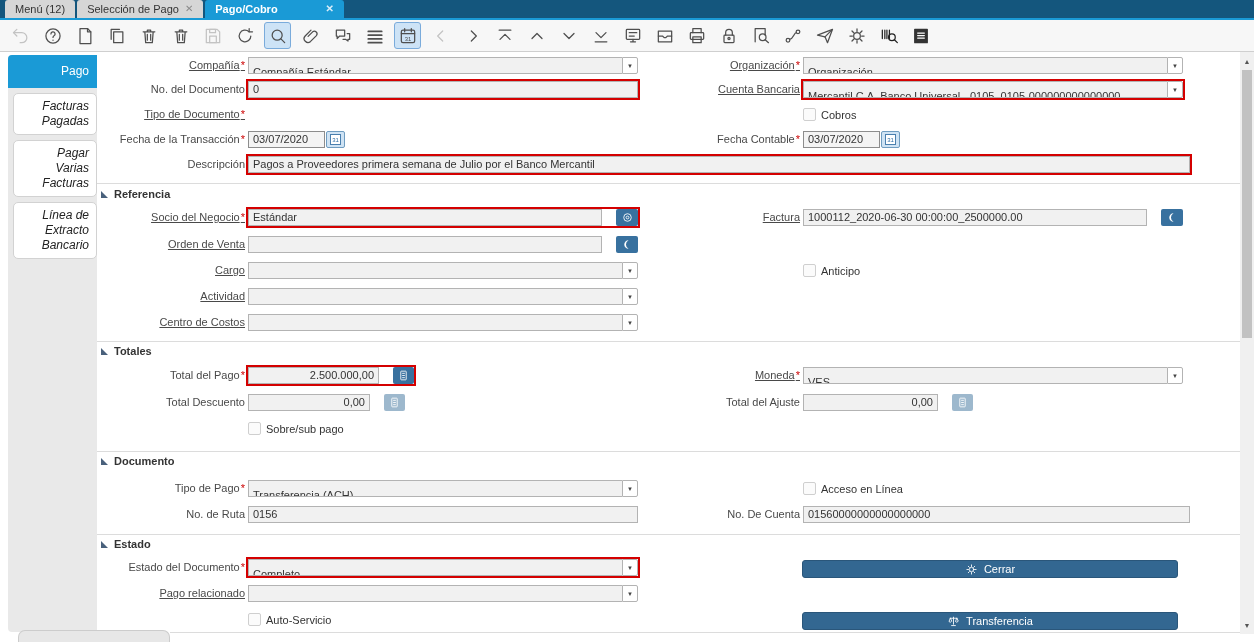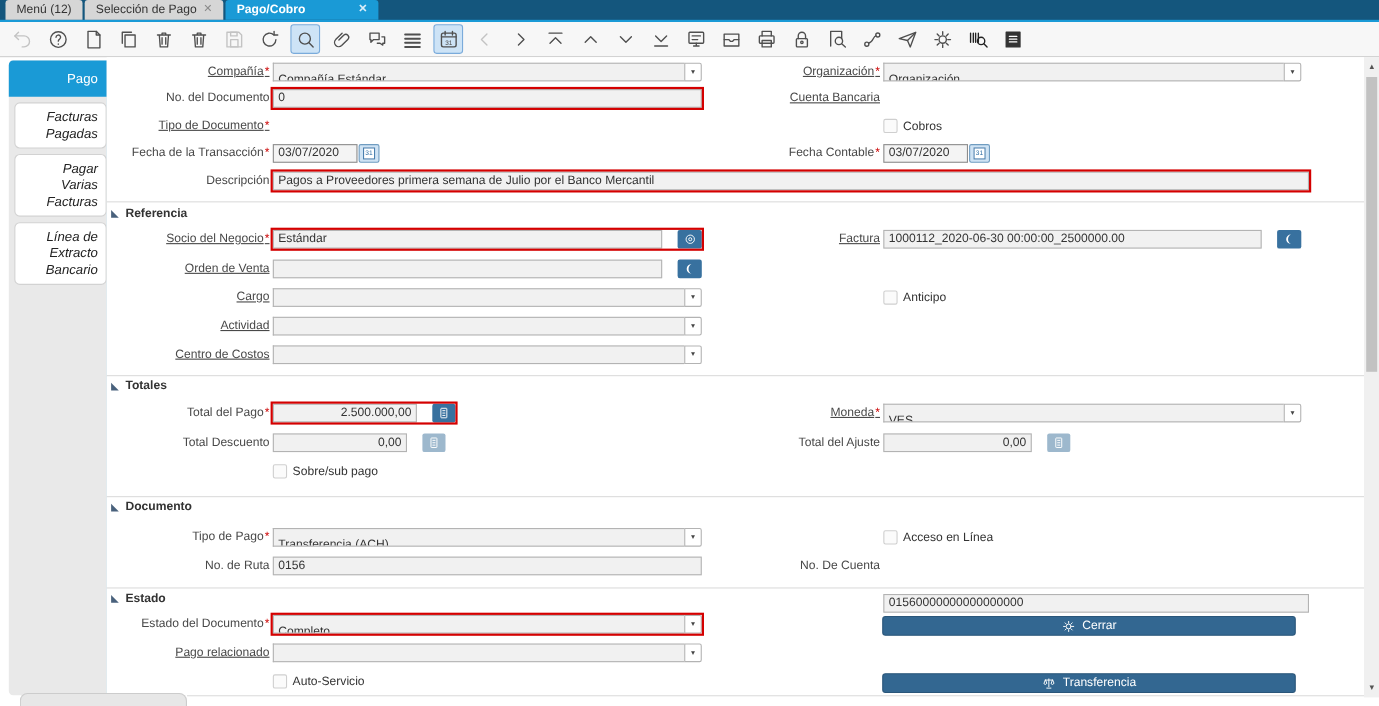--- a/index.html
+++ b/index.html
@@ -301,20 +301,24 @@
     </div>
     <div class="lbl rcol link req" style="top:5px;">Organización</div>
     <div class="combo" style="left:706px;top:5px;width:380px;">
       <div class="ctxt">Organización</div>
       <div class="carr">▼</div>
     </div>
 
     <div class="lbl" style="top:29px;">No. del Documento</div>
     <div class="tf hl" style="left:151px;top:29px;width:390px;">0</div>
     <div class="lbl rcol link" style="top:29px;">Cuenta Bancaria</div>
+    <div class="combo hl" style="left:706px;top:29px;width:380px;">
+      <div class="ctxt">Mercantil C.A. Banco Universal - 0105_0105-000000000000000</div>
+      <div class="carr">▼</div>
+    </div>
 
     <div class="lbl link req" style="top:54px;">Tipo de Documento</div>
     <div class="cb" style="left:706px;top:56px;"></div>
     <div class="cblbl" style="left:724px;top:56px;">Cobros</div>
 
     <div class="lbl req" style="top:79px;">Fecha de la Transacción</div>
     <div class="datewrap" style="left:151px;top:79px;">
       <div class="datetf">03/07/2020</div>
       <div class="calbtn">
           <span class="calglyph">31</span>
@@ -443,21 +447,21 @@
     <div class="combo" style="left:151px;top:428px;width:390px;">
       <div class="ctxt">Transferencia (ACH)</div>
       <div class="carr">▼</div>
     </div>
     <div class="cb" style="left:706px;top:430px;"></div>
     <div class="cblbl" style="left:724px;top:430px;">Acceso en Línea</div>
 
     <div class="lbl" style="top:454px;">No. de Ruta</div>
     <div class="tf" style="left:151px;top:454px;width:390px;">0156</div>
     <div class="lbl rcol" style="top:454px;">No. De Cuenta</div>
-    <div class="tf" style="left:706px;top:454px;width:387px;margin-top:34px;">01560000000000000000</div>
+    <div class="tf" style="left:706px;top:454px;width:387px;">01560000000000000000</div>
 
     <div class="sectline" style="top:482px;"></div>
     <div class="secthdr" style="top:486px;">
       <span class="tri"></span>
       <span>Estado</span>
     </div>
 
     <div class="lbl req" style="top:507px;">Estado del Documento</div>
     <div class="combo hl" style="left:151px;top:507px;width:390px;">
       <div class="ctxt">Completo</div>

